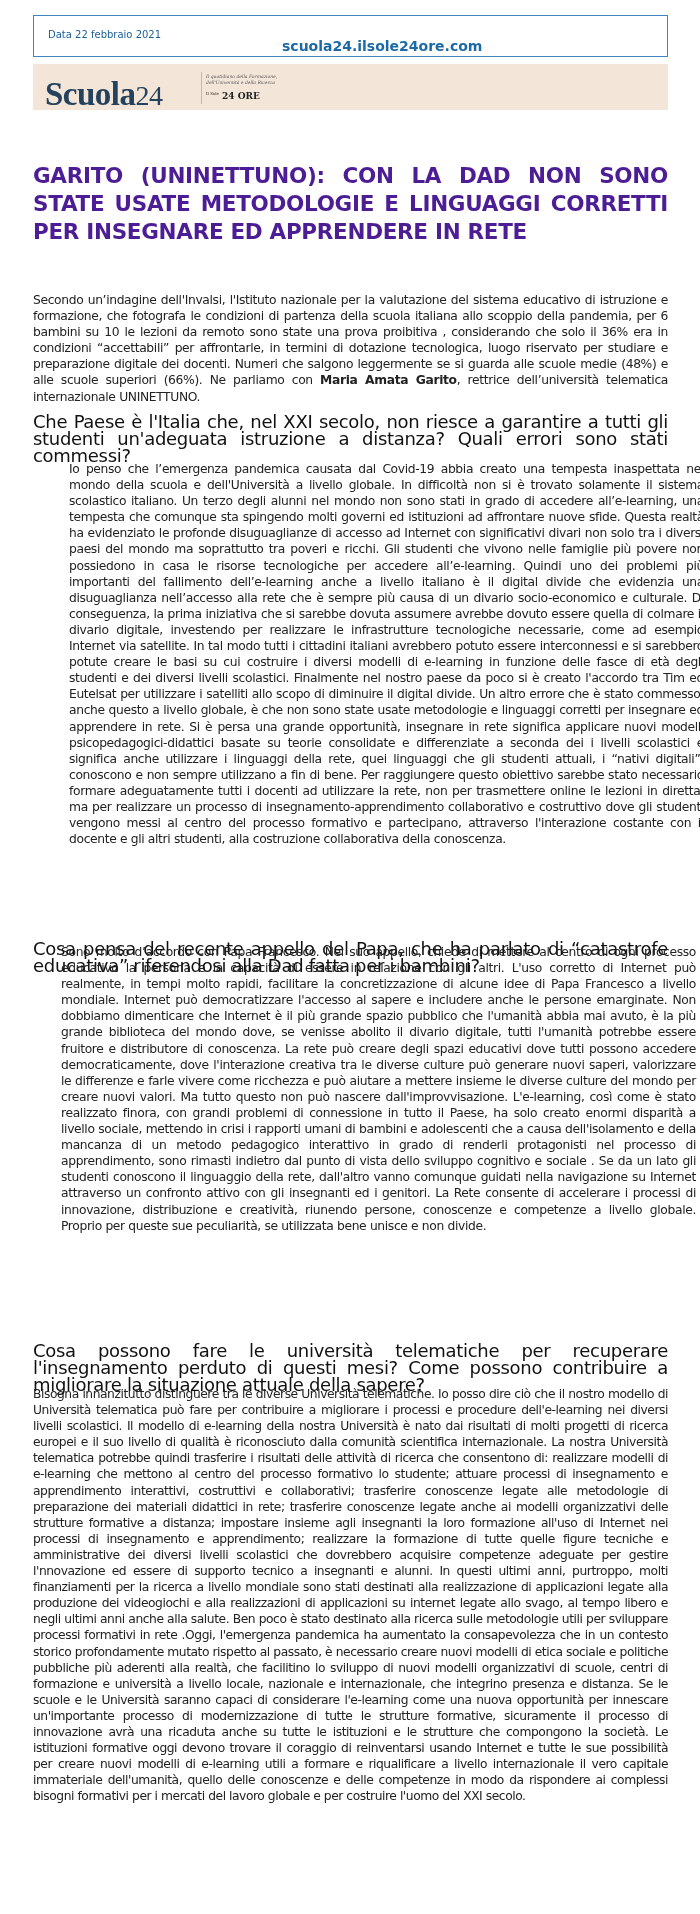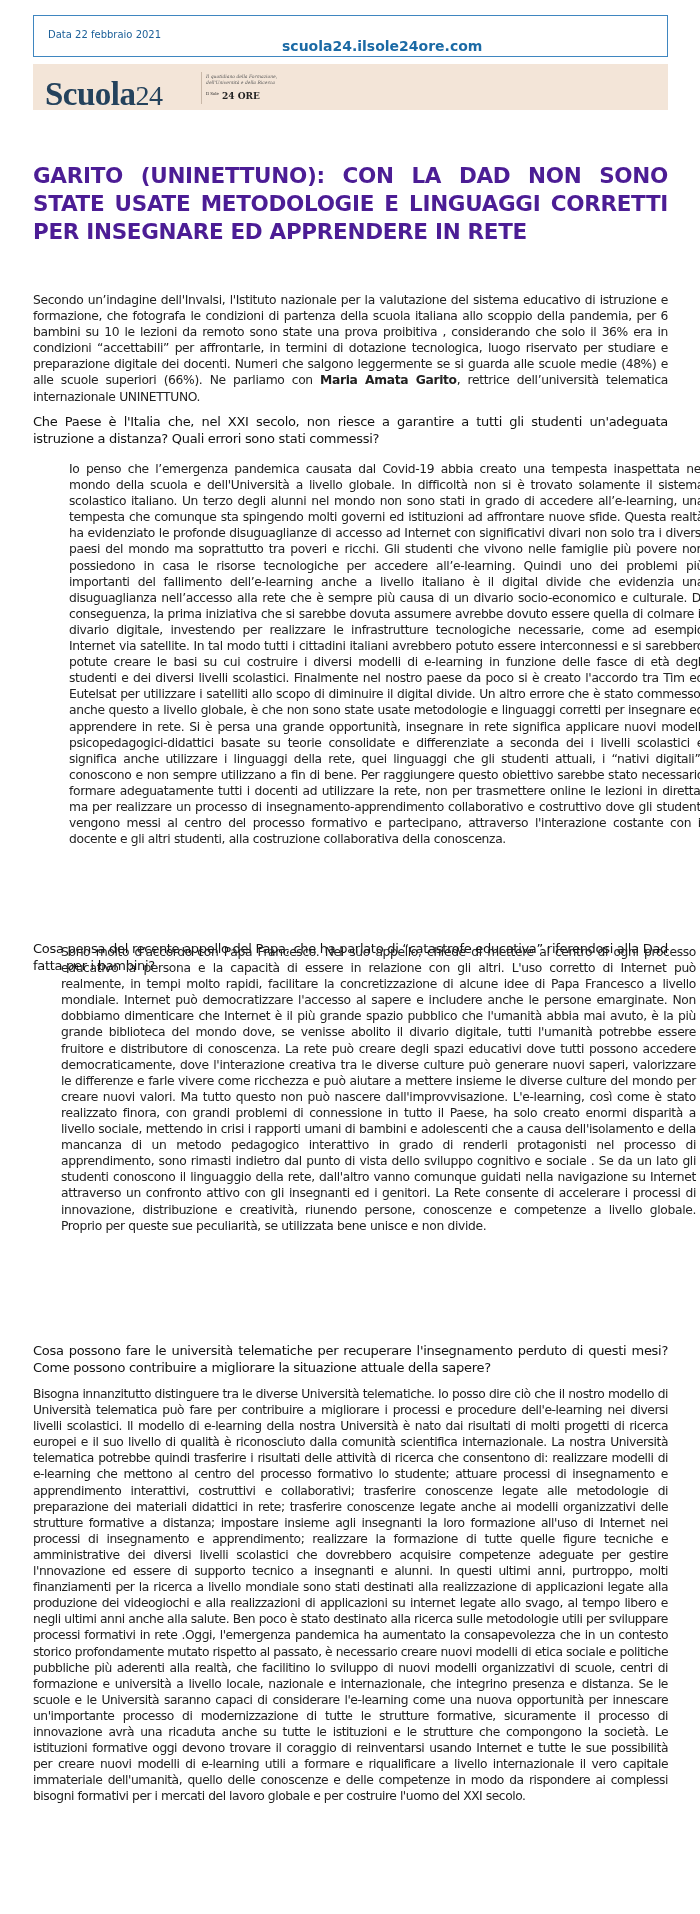--- a/index.html
+++ b/index.html
@@ -23,21 +23,21 @@
   .masthead .brand small { font-size: 4px; font-weight: normal; vertical-align: top; }
 
   .headline {
     position: absolute; left: 33px; top: 148px; width: 635px;
     font-family: "DejaVu Sans", sans-serif; font-weight: bold; font-size: 21.5px; line-height: 28px;
     text-align: justify; color: #4c1d95; letter-spacing: -0.3px;
   }
 
   .content { position: absolute; left: 33px; width: 635px; font-family: "DejaVu Sans", sans-serif; font-size: 12.3px; line-height: 16.1px; color: #222; text-align: justify; letter-spacing: -0.35px; }
   .content p { margin: 0; }
-  .question { font-size: 13px; line-height: 17px; color: #111; letter-spacing: -0.3px; text-align: justify; }
+  .question { font-size: 18px; line-height: 17px; color: #111; letter-spacing: -0.3px; text-align: justify; }
   .intro { top: 264px; margin-top: 28px; }
   .q1 { top: 413px; }
   .a1 { top: 461px; margin-left: 36px; }
   .q2 { top: 940px; }
   .a2 { top: 944px; margin-left: 28px; }
   .q3 { top: 1342px; }
   .a3 { top: 1386px; }
   .a3 p { letter-spacing: -0.45px; }
   b { font-weight: bold; }
 </style>

